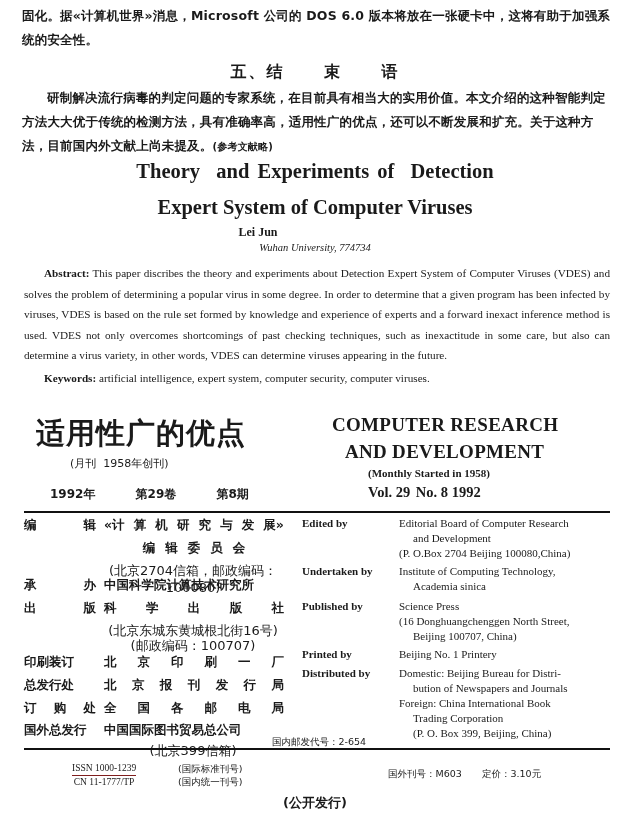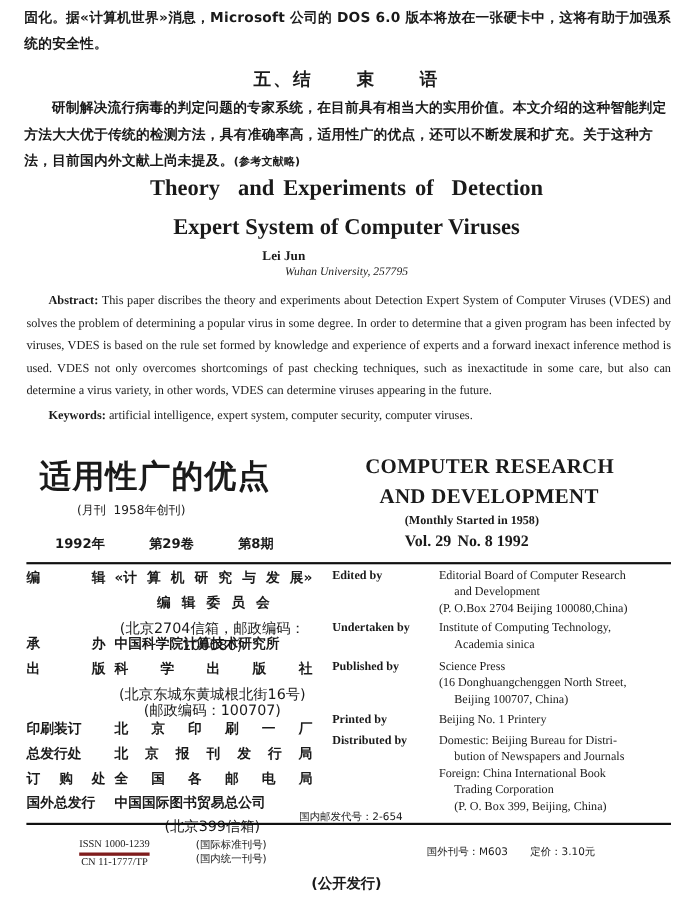--- a/index.html
+++ b/index.html
@@ -56,21 +56,21 @@
 
   
   .colo-en { position: absolute; left: 302px; width: 320px; font-size: 11px; line-height: 15px; display: flex; }
   .colo-en .k { width: 97px; font-weight: bold; flex: none; }
   .colo-en .v { flex: 1; }
   .colo-en .v .ind { padding-left: 14px; display: block; }
   .colo-en .v .line { display: block; }
 
   
   #issn { left: 72px; top: 762px; font-size: 9.5px; text-align: center; line-height: 13px; }
-  #issn .num { border-bottom: 3px solid #7f1d1d; display: block; }
+  #issn .num { border-bottom: 1px solid #7f1d1d; display: block; }
   #issn-desc { left: 178px; top: 762px; font-size: 9.5px; line-height: 13px; font-family: "DejaVu Sans", sans-serif; }
   #dom-code { left: 272px; top: 736px; font-size: 9.5px; font-family: "DejaVu Sans", sans-serif; }
   #for-code { left: 388px; top: 768px; font-size: 9.5px; font-family: "DejaVu Sans", sans-serif; }
   #price { left: 482px; top: 768px; font-size: 9.5px; font-family: "DejaVu Sans", sans-serif; }
   #public { left: 0; width: 630px; top: 794px; text-align: center; font-size: 13px; font-weight: bold; font-family: "DejaVu Sans", sans-serif; }
 </style>
 </head>
 <body>
 
 <div id="top-para" class="abs cn para-cn">固化。据«计算机世界»消息，Microsoft 公司的 DOS 6.0 版本将放在一张硬卡中，这将有助于加强系统的安全性。</div>
@@ -81,21 +81,21 @@
   <span style="margin-left:32px">语</span>
 </div>
 
 <div id="concl-para" class="abs cn para-cn">
   <span>研制解决流行病毒的判定问题的专家系统，在目前具有相当大的实用价值。本文介绍的这种智能判定方法大大优于传统的检测方法，具有准确率高，适用性广的优点，还可以不断发展和扩充。关于这种方法，目前国内外文献上尚未提及。</span><span class="ref-note">(参考文献略)</span>
 </div>
 
 <div id="title-1" class="abs en-title" style="white-space:pre">Theory  and Experiments of  Detection</div>
 <div id="title-2" class="abs en-title">Expert System of Computer Viruses</div>
 <div id="author" class="abs">Lei Jun</div>
-<div id="affil" class="abs">Wuhan University, 257795</div>
+<div id="affil" class="abs">Wuhan University, 774734</div>
 
 <div id="abstract" class="abs">
   <span class="lbl">Abstract:</span>
   <span>This paper discribes the theory and experiments about Detection Expert System of Computer Viruses (VDES) and solves the problem of determining a popular virus in some degree. In order to determine that a given program has been infected by viruses, VDES is based on the rule set formed by knowledge and experience of experts and a forward inexact inference method is used. VDES not only overcomes shortcomings of past checking techniques, such as inexactitude in some care, but also can determine a virus variety, in other words, VDES can determine viruses appearing in the future.</span>
 </div>
 <div id="keywords" class="abs">
   <span class="lbl">Keywords:</span>
   <span>artificial intelligence, expert system, computer security, computer viruses.</span>
 </div>
 

